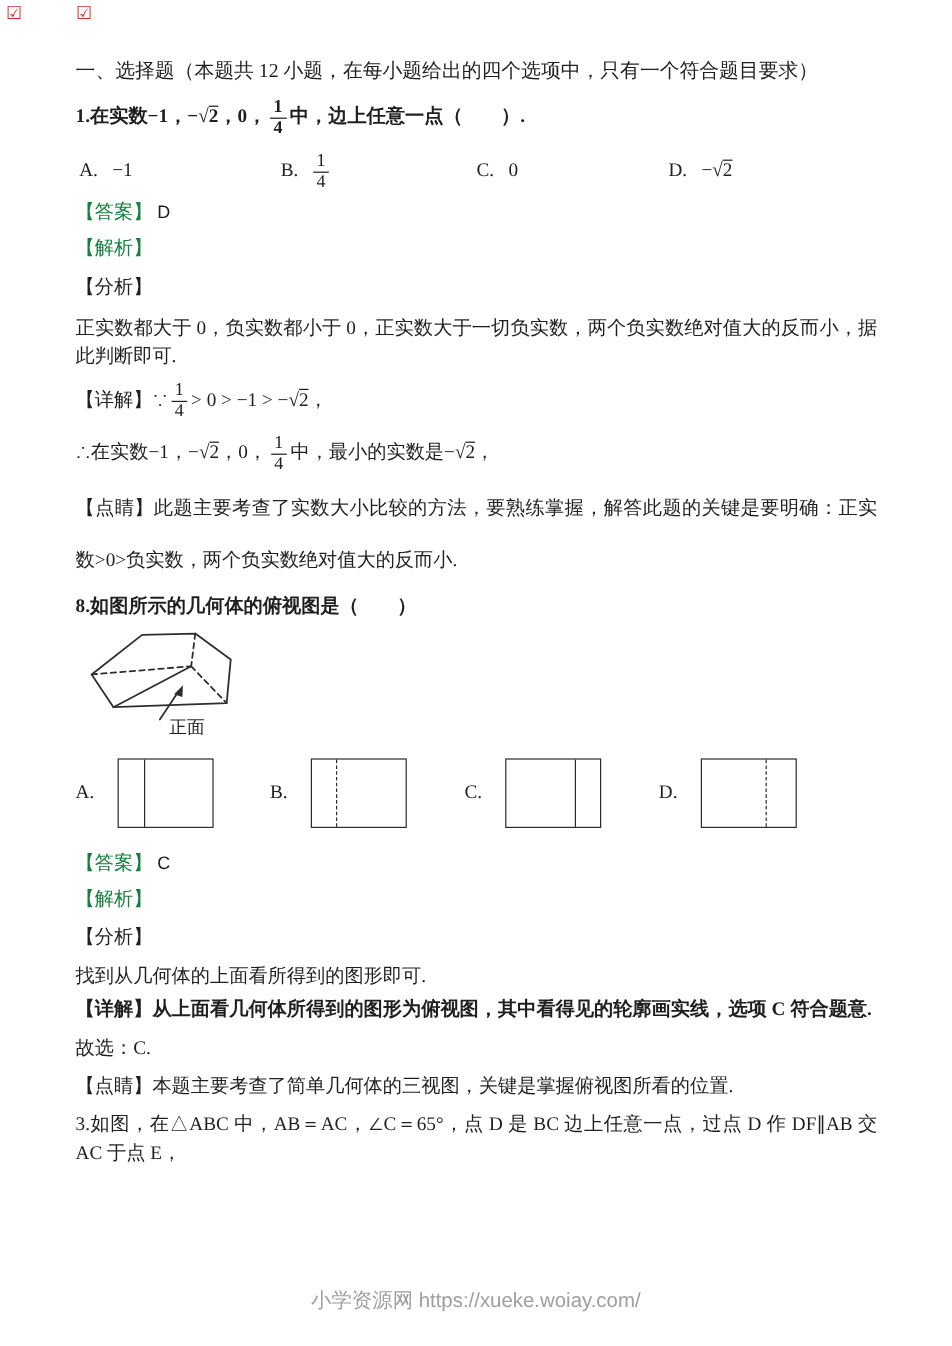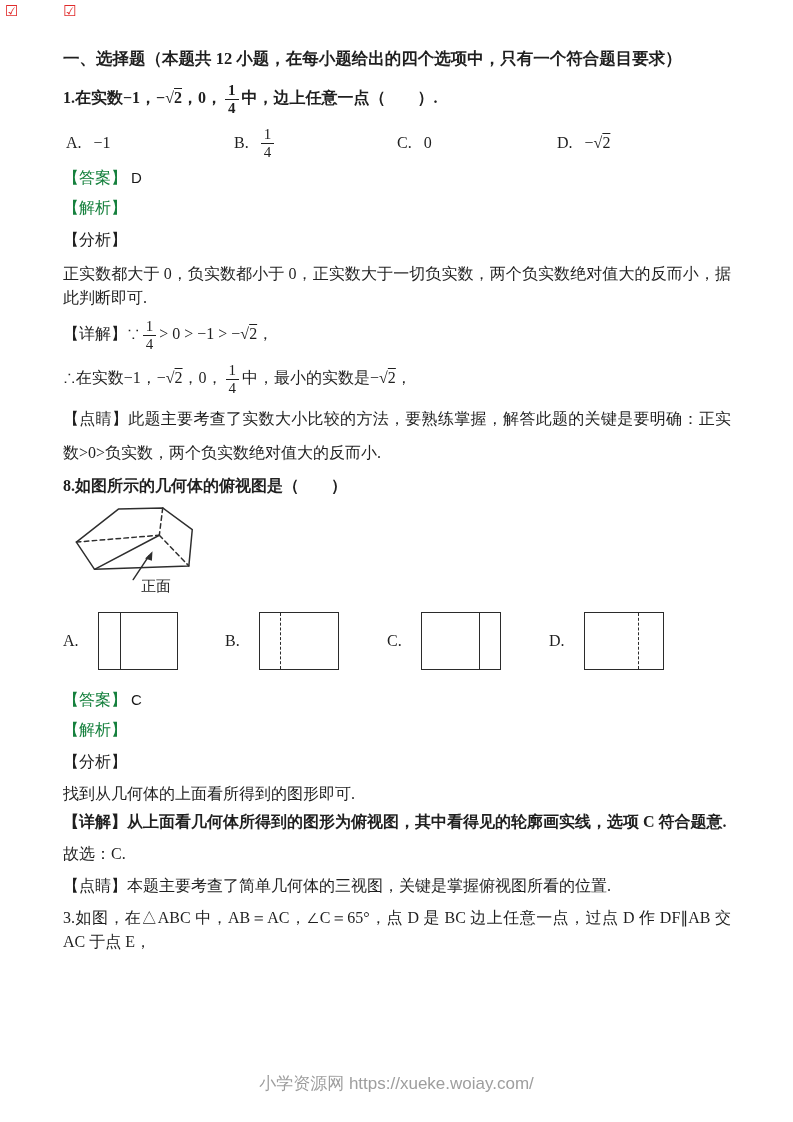--- a/index.html
+++ b/index.html
@@ -10,26 +10,26 @@
     background:#ffffff;
     font-family:"Liberation Serif", serif;
     color:#1f1f1f;
     overflow:hidden;
   }
   .corner-marks{position:absolute;top:2px;left:5px;color:#e02b2b;font-size:15px;
     font-family:"DejaVu Sans", sans-serif;}
   .corner-marks .mk{display:inline-block;}
   .corner-marks .mk + .mk{margin-left:40px;}
   .title{margin:46px 30px 0;text-align:center;font-weight:bold;font-size:21px;line-height:52px;}
-  .section-heading{margin:14px 62px 0 63px;font-size:16.5px;font-weight:bold;line-height:26px;}
+  .section-heading{margin:14px 62px 0 63px;font-size:16.5px;font-weight:normal;line-height:26px;}
   .para{margin:0 62px 0 63px;font-size:16px;line-height:24px;text-align:justify;}
   .mathline{line-height:44px;}
   .mt2{margin-top:2px;}.mt4{margin-top:4px;font-weight:bold;}.mt6{margin-top:6px;}
   .mt8{margin-top:8px;}.mt10{margin-top:10px;}.mt12{margin-top:12px;}
-  .wrap2{line-height:34px;}
+  .wrap2{line-height:44px;}
   .marker-blue{color:#15803d;}
   .ansletter{font-family:"Liberation Sans", sans-serif;font-size:15px;color:#1a1a1a;margin-left:4px;}
   
   .frac{display:inline-flex;flex-direction:column;align-items:center;vertical-align:middle;
     line-height:1.1;font-size:15px;margin:0 3px;}
   .frac .den{border-top:1px solid #1f1f1f;padding:0 3px;}
   .frac .num{padding:0 3px;}
   
   .sqrt{white-space:nowrap;}
   .sqrt .rad{text-decoration:overline;}

